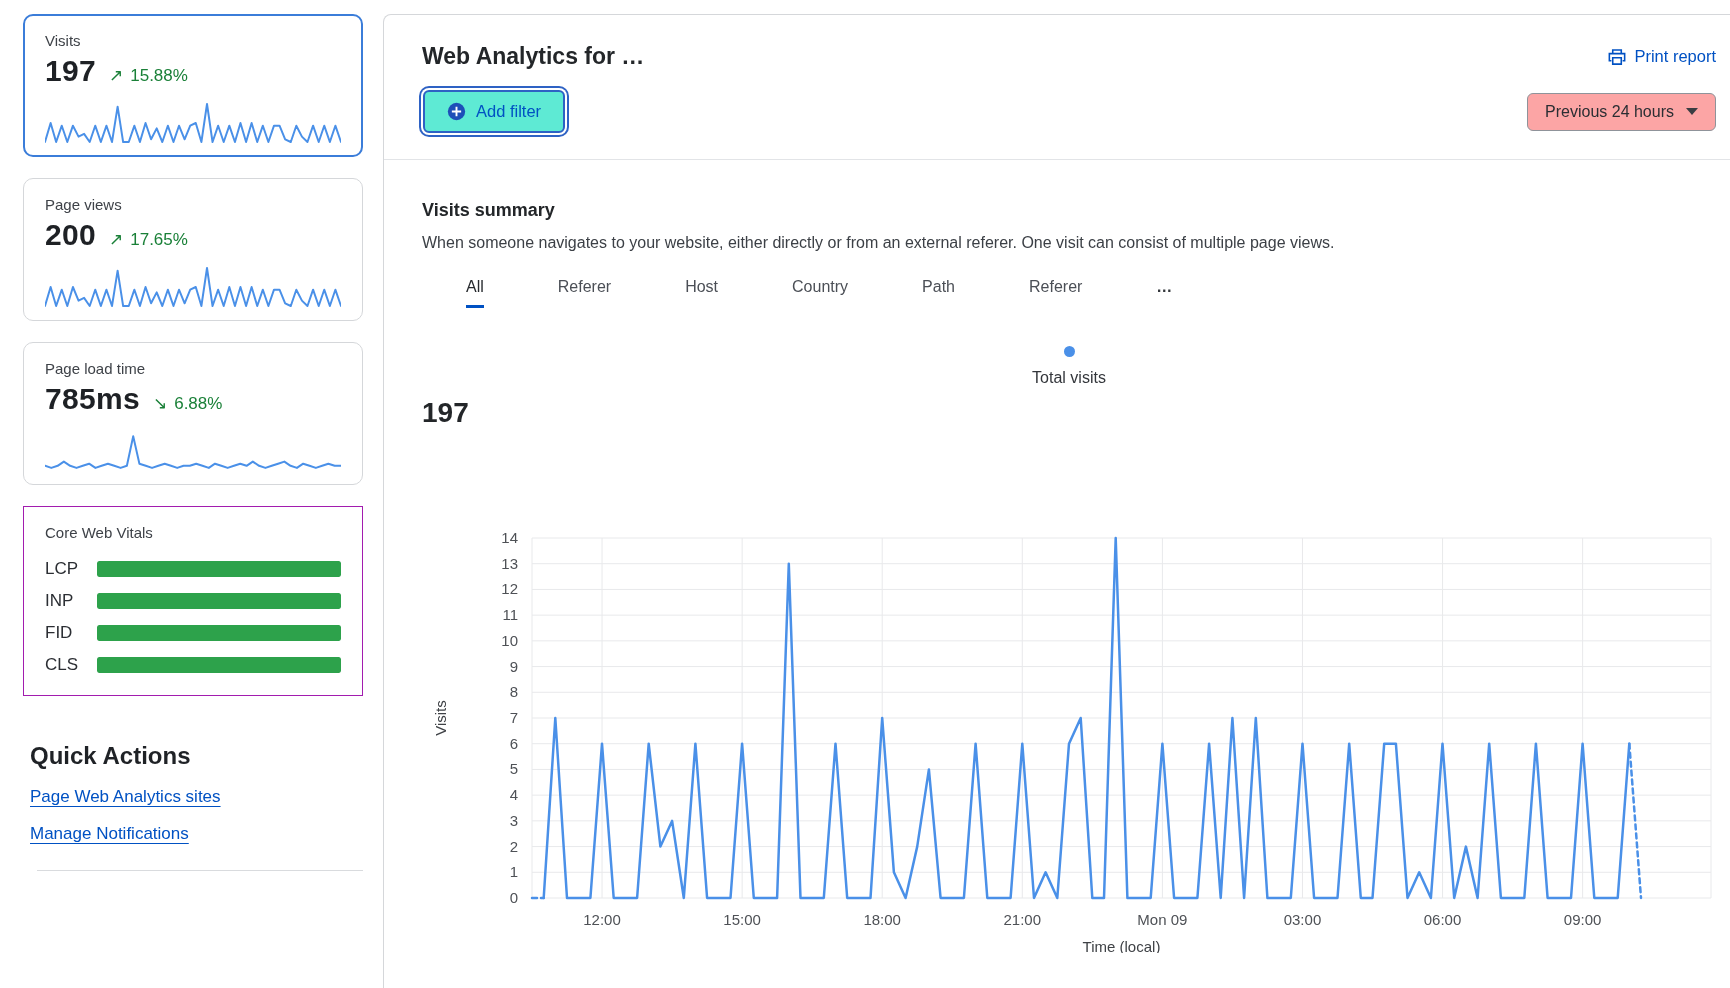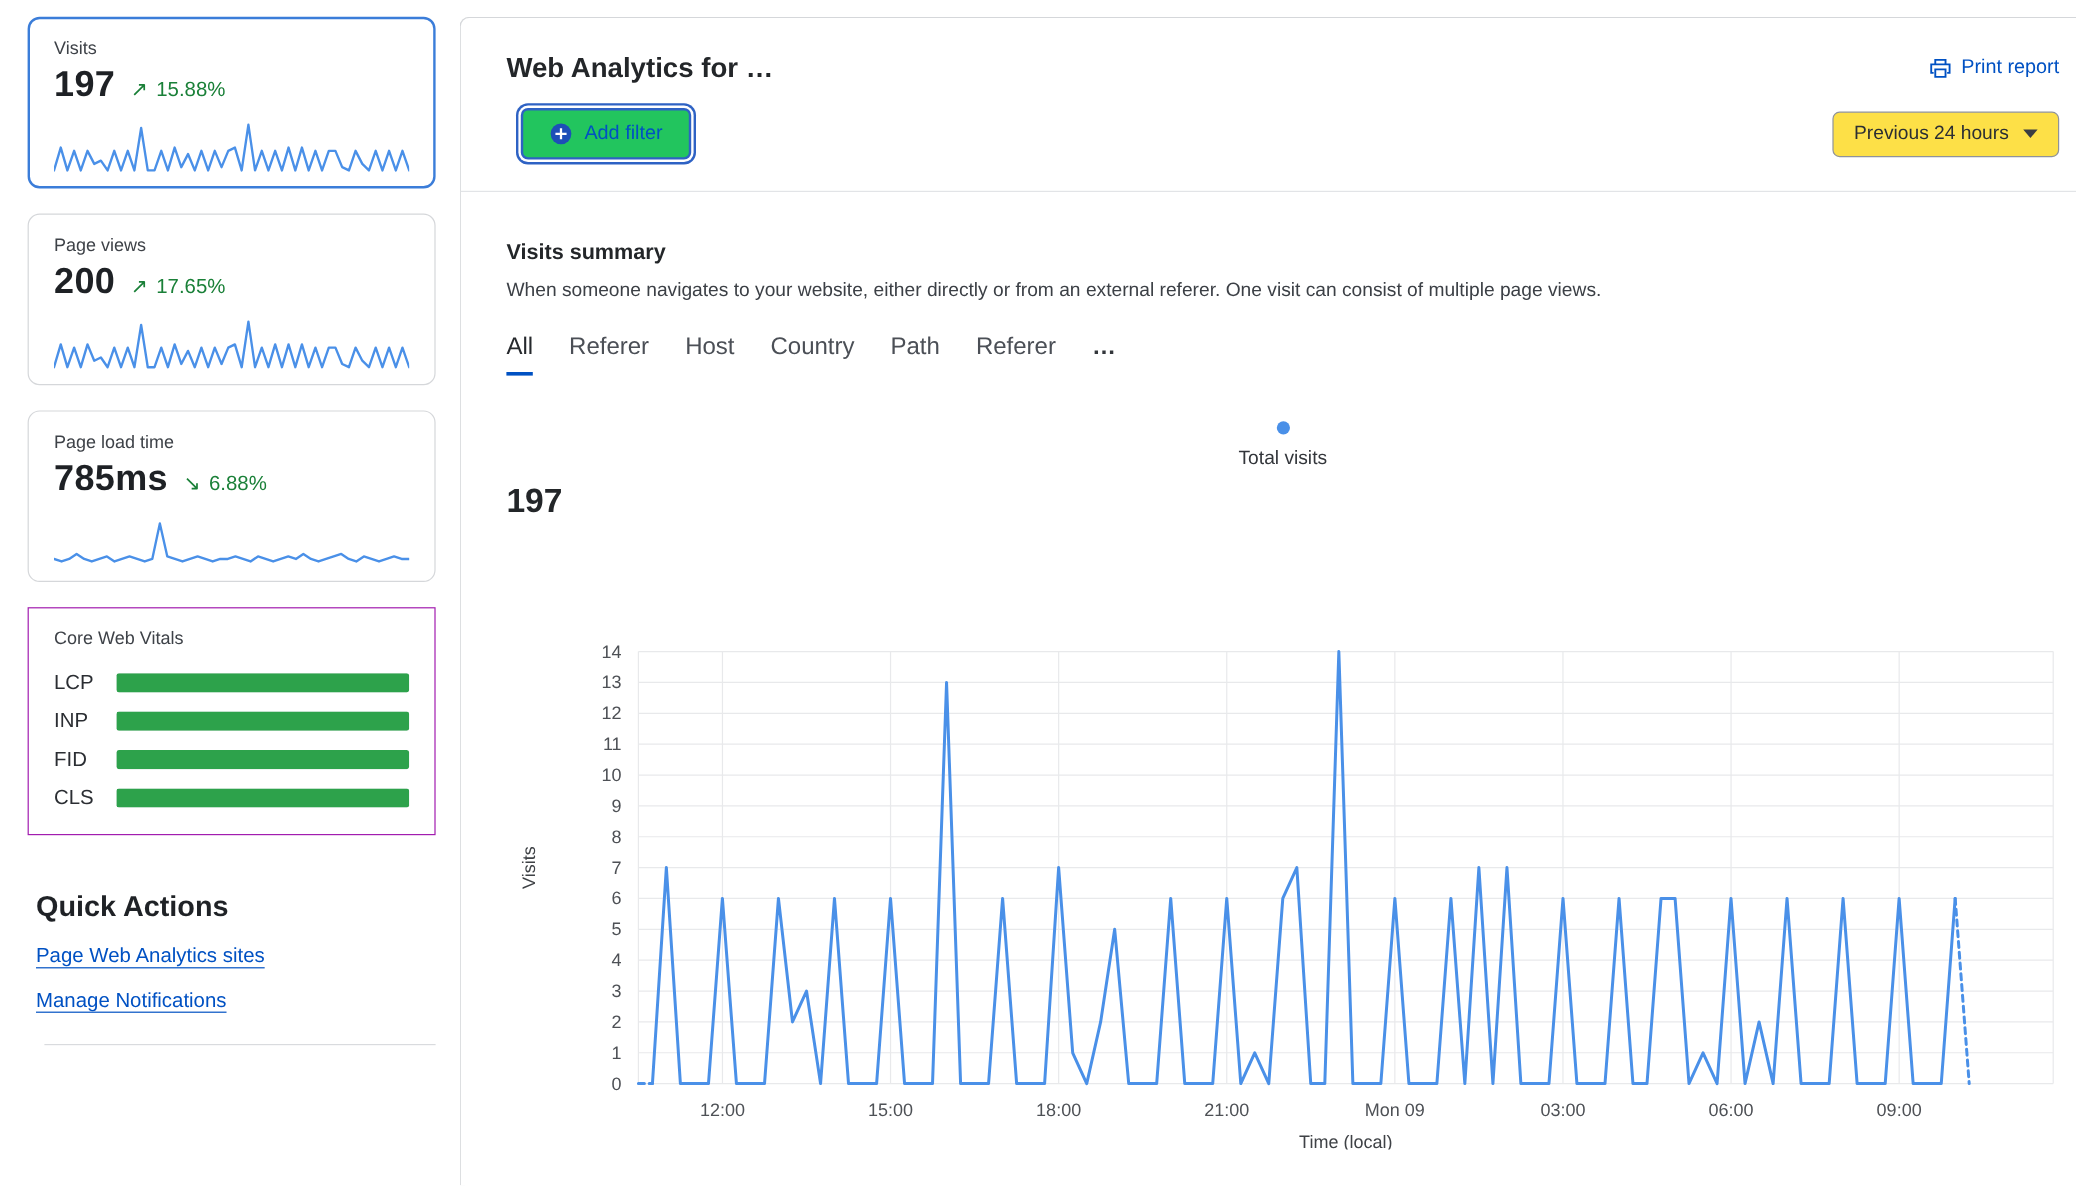--- a/index.html
+++ b/index.html
@@ -35,32 +35,32 @@
 
   
   .main-panel { flex:1; margin:14px 7px 0 20px; background:#fff;
     border:1px solid #d5d7da; border-bottom:none; border-radius:8px 8px 0 0; }
   .panel-header { padding:28px 38px 0 38px; }
   .header-row1 { display:flex; justify-content:space-between; align-items:center; }
   .page-title { font-size:23px; font-weight:700; color:#232629; }
   .print-link { display:inline-flex; align-items:center; gap:8px; font-size:16.5px; text-decoration:none;margin-left:28px; }
   .header-row2 { display:flex; justify-content:space-between; align-items:center; margin:20px 0 0; padding-bottom:26px; }
   .add-filter { display:inline-flex; align-items:center; gap:10px; padding:10px 22px;
-    background:#22c55e; color:#0051c3; font-size:16.5px; border:2px solid #2e62c4; border-radius:6px;
-    box-shadow:0 0 0 2px #fff, 0 0 0 4px #2e62c4; cursor:pointer; margin-left:12px; }
+    background:#5eead4; color:#0051c3; font-size:16.5px; border:2px solid #2e62c4; border-radius:6px;
+    box-shadow:0 0 0 2px #fff, 0 0 0 4px #2e62c4; cursor:pointer; margin-left:1px; }
   .period-select { display:inline-flex; align-items:center; gap:12px; padding:9px 17px;
-    background:#fde047; border:1px solid #8f939a; border-radius:6px; font-size:16px; color:#2b2e33; cursor:pointer; }
+    background:#fca5a5; border:1px solid #8f939a; border-radius:6px; font-size:16px; color:#2b2e33; cursor:pointer; }
   .caret { width:0; height:0; border-left:6px solid transparent; border-right:6px solid transparent; border-top:7px solid #3a3d42; }
   .panel-divider { border:none; border-top:1px solid #e2e4e7; }
 
   .panel-body { padding:40px 38px 0 38px; }
   .section-title { font-size:18px; font-weight:700; color:#232629; }
   .section-desc { font-size:16px; color:#3c4046; margin-top:13px; }
   .tabs { display:flex; gap:30px; margin-top:26px; align-items:baseline; }
-  .tab { font-size:20px; color:#4b4f56; padding-bottom:9px; border-bottom:3px solid transparent; cursor:pointer; }
+  .tab { font-size:16px; color:#4b4f56; padding-bottom:9px; border-bottom:3px solid transparent; cursor:pointer;margin-left:44px; }
   .tab.active { color:#26292d; border-bottom-color:#0051c3; }
   .tab.more { font-weight:700; color:#33363b; letter-spacing:2px; }
 
   .legend-row { display:flex; align-items:center; gap:12px; margin-top:38px;flex-direction:column; }
   .legend-dot { width:11px; height:11px; border-radius:50%; }
   .legend-label { font-size:16px; color:#33363b; }
   .total-value { font-size:28px; font-weight:700; color:#232629; margin-top:10px; }
 
   .chart-wrap { margin-top:4px; }
   #main-chart { display:block; width:1294px; height:520px; }

